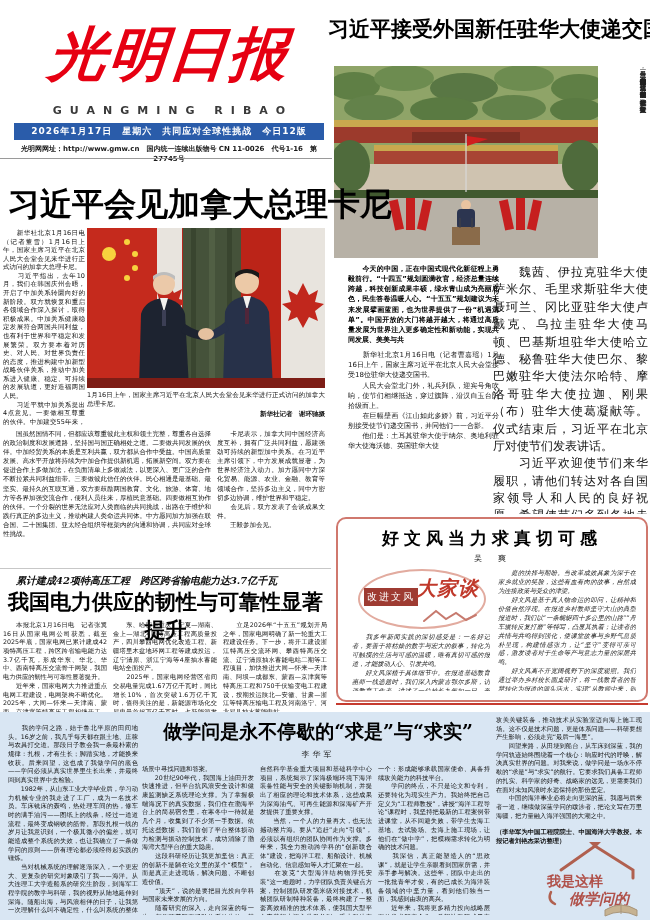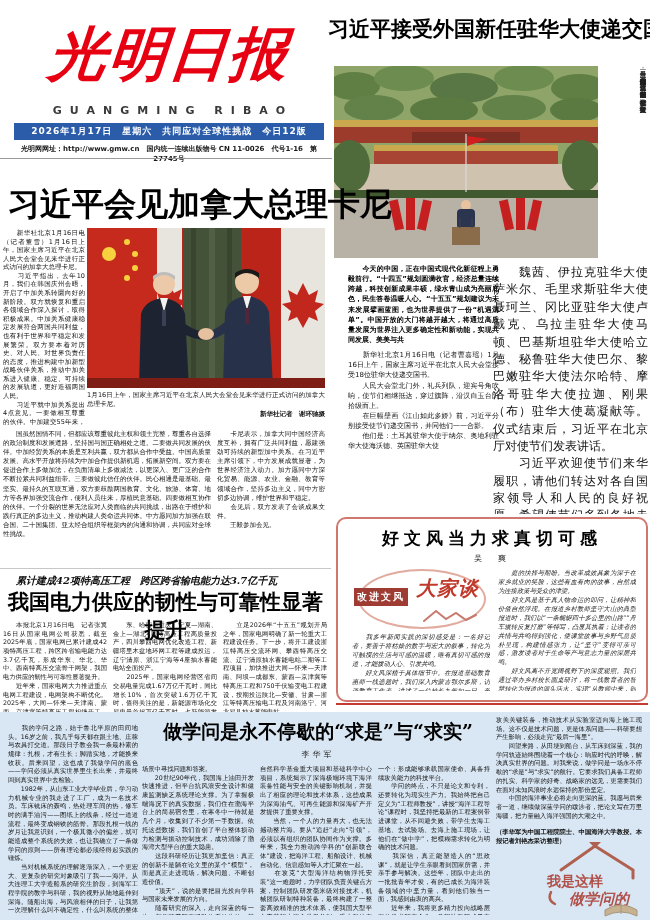--- a/index.html
+++ b/index.html
@@ -51,21 +51,21 @@
   #power-c2{left:113px;top:621px;width:104px;height:104px;font-size:6.3px;line-height:1.38;}
   #power-c3{left:223px;top:621px;width:104px;height:104px;font-size:6.3px;line-height:1.38;}
 
   
   #wf-box{left:336px;top:517px;width:308px;height:181px;border:2px solid #d0786e;border-radius:10px;background:#fff;}
   #wf-title{position:absolute;left:0;top:8px;width:100%;text-align:center;font-size:17px;font-weight:900;
     letter-spacing:5px;font-family:"DejaVu Serif","Liberation Serif",serif;color:#000;}
   #wf-author{position:absolute;left:0;top:34px;width:100%;text-align:center;font-size:8px;letter-spacing:4px;color:#222;}
   #wf-badge{position:absolute;left:14px;top:50px;width:140px;height:60px;}
   .wf-circle{position:absolute;left:6px;top:0;width:124px;height:56px;border:2px solid #e2ab9f;border-radius:50%;}
-  .wf-b1{position:absolute;left:2px;top:19px;background:#9e3b32;color:#fff;font-size:10px;font-weight:bold;
+  .wf-b1{position:absolute;left:12px;top:19px;background:#9e3b32;color:#fff;font-size:10px;font-weight:normal;
     padding:2px 3px;letter-spacing:2px;}
   .wf-b2{position:absolute;left:64px;top:6px;color:#c0392b;font-size:20px;font-weight:bold;font-style:italic;
     font-family:"DejaVu Serif","Liberation Serif",serif;letter-spacing:1px;}
   #wf-mtn{position:absolute;left:70px;top:38px;}
   #wf-colL{position:absolute;left:14px;top:114px;width:138px;height:58px;font-size:6.3px;line-height:1.42;
     font-style:italic;font-family:"DejaVu Serif","Liberation Serif",serif;color:#222;}
   #wf-colR{position:absolute;left:160px;top:50px;width:138px;height:122px;font-size:6.3px;line-height:1.42;
     font-style:italic;font-family:"DejaVu Serif","Liberation Serif",serif;color:#222;}
   #wf-rule{left:336px;top:703px;width:312px;height:2px;background:#c63b2f;}
 

